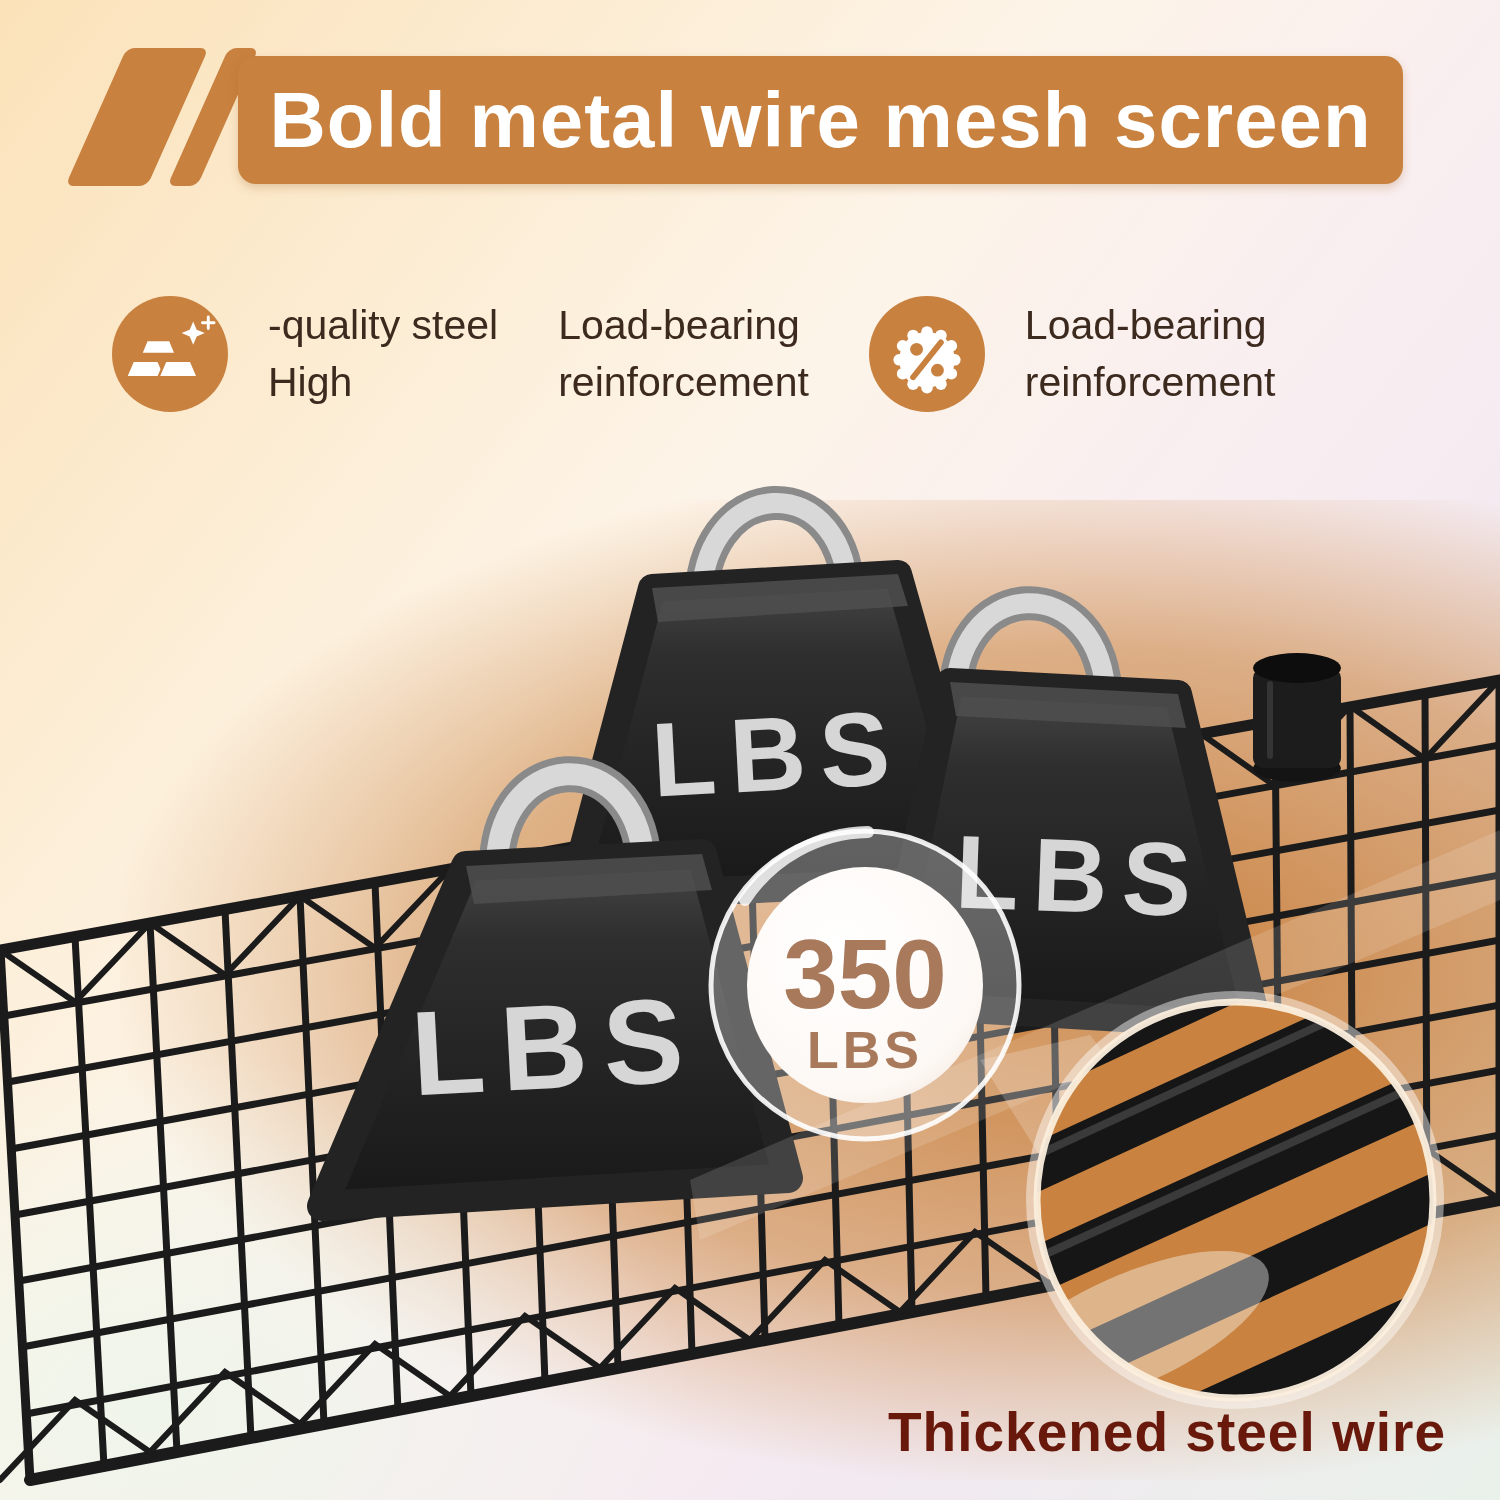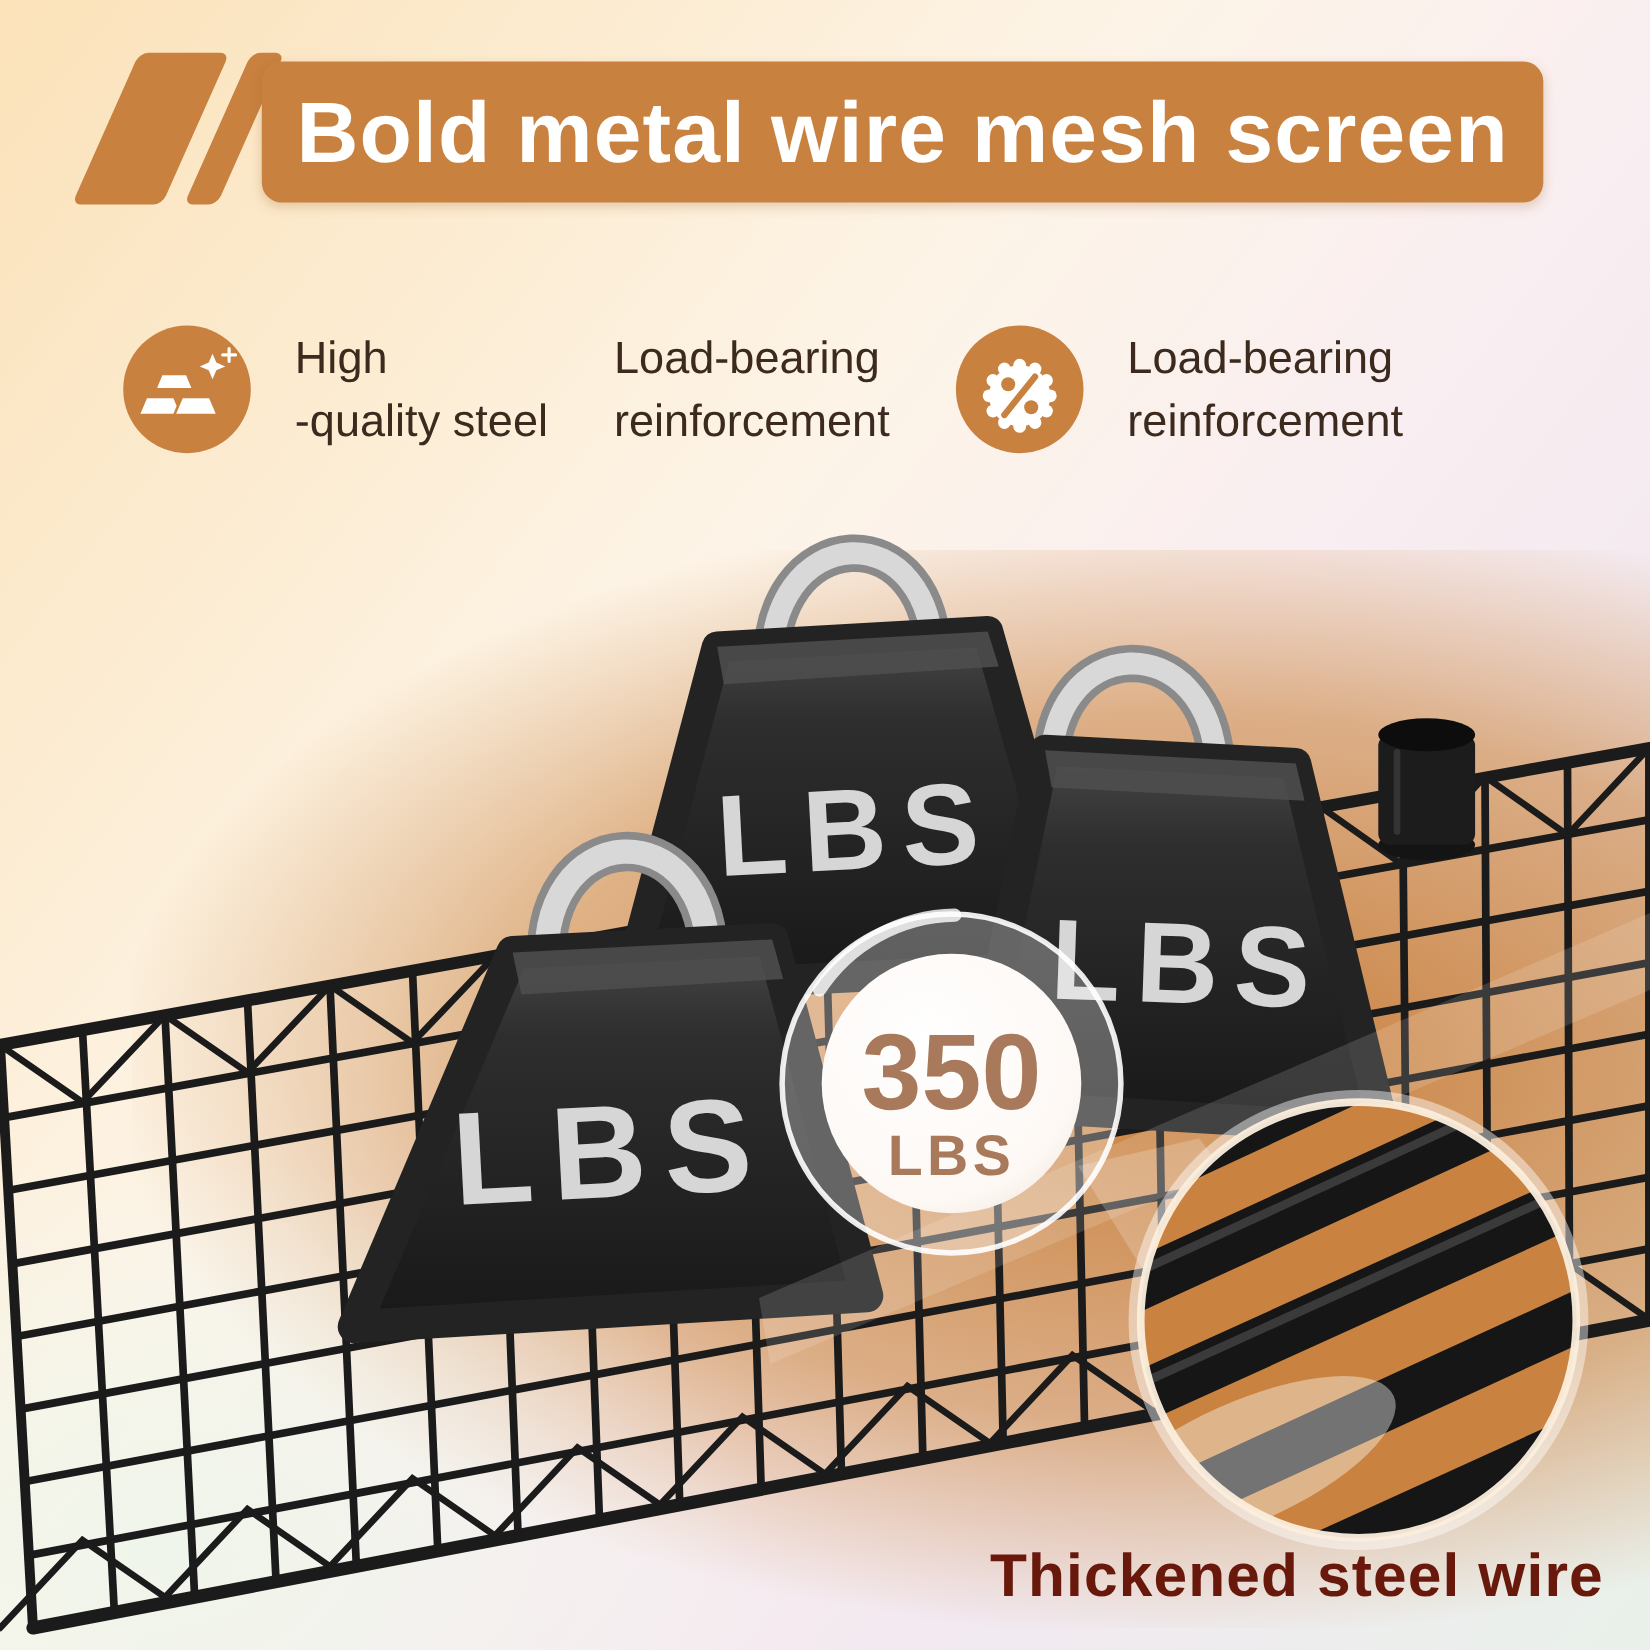--- a/index.html
+++ b/index.html
@@ -24,21 +24,21 @@
     border-radius:18px;display:flex;align-items:center;justify-content:center;
     box-shadow:0 4px 10px rgba(160,95,30,.25);
   }
   .banner h1{margin:0;font-size:78px;font-weight:800;color:#ffffff;letter-spacing:1px;}
   .features{position:absolute;top:296px;left:112px;display:flex;gap:60px;}
   .feature{display:flex;align-items:center;gap:40px;}
   .feature-icon{width:116px;height:116px;border-radius:50%;background:#c8813f;flex:0 0 auto;}
   .feature-icon svg{width:116px;height:116px;display:block;}
   .feature-text{font-size:41px;line-height:1.38;color:#3c2a1e;font-weight:400;white-space:nowrap;}
   .scene{position:absolute;left:0;top:0;width:1500px;height:1500px;}
-  .caption{position:absolute;top:1400px;right:42px;font-size:55px;font-weight:700;color:#69190b;letter-spacing:1px;}
+  .caption{position:absolute;top:1400px;right:54px;font-size:55px;font-weight:700;color:#69190b;letter-spacing:1px;}
 </style>
 </head>
 <body>
 
 <div class="canvas">
 
   <div class="glow-warm"></div>
   <div class="glow-soft"></div>
 
   <div class="slash slash-1"></div>
@@ -54,22 +54,22 @@
       <div class="feature-icon">
         <svg viewBox="0 0 100 100">
           <polygon points="30,38 50,38 55,50 25,50" fill="#ffffff" stroke="#c8813f" stroke-width="2"></polygon>
           <polygon points="18,56 40,56 46,70 12,70" fill="#ffffff" stroke="#c8813f" stroke-width="2"></polygon>
           <polygon points="46,56 68,56 74,70 40,70" fill="#ffffff" stroke="#c8813f" stroke-width="2"></polygon>
           <polygon points="70,22 73,29 80,32 73,35 70,42 67,35 60,32 67,29" fill="#ffffff"></polygon>
           <path d="M83 18 v10 M78 23 h10" stroke="#ffffff" stroke-width="2.5" stroke-linecap="round"></path>
         </svg>
       </div>
       <div class="feature-text">
+        <div>-quality steel</div>
         <div>High</div>
-        <div>-quality steel</div>
       </div>
     </div>
 
     <div class="feature">
       <div class="feature-text">
         <div>Load-bearing</div>
         <div>reinforcement</div>
       </div>
     </div>
 

